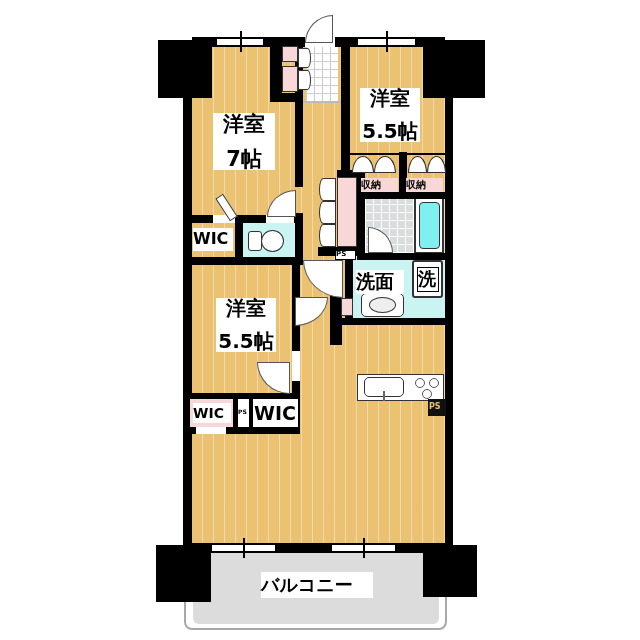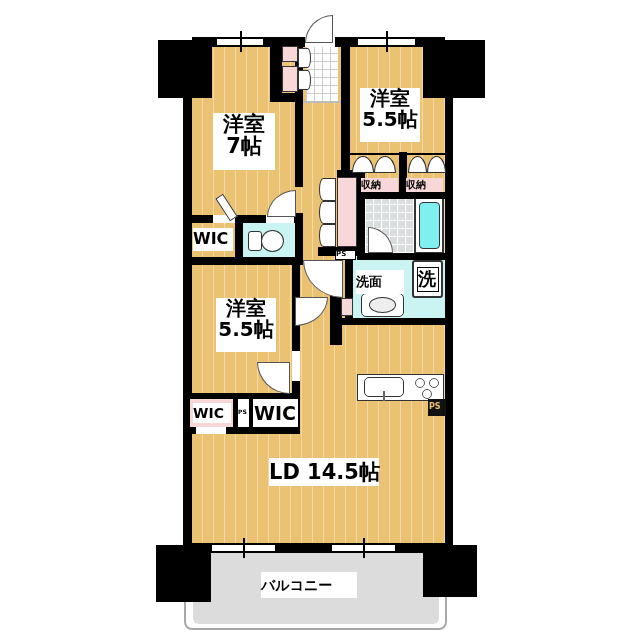--- a/index.html
+++ b/index.html
@@ -8,21 +8,21 @@
   .abs{position:absolute;}
   .wall{position:absolute;background:#000;}
   .floor{position:absolute;background:#EAC271;
          background-image:repeating-linear-gradient(90deg,rgba(255,255,255,0) 0px,rgba(255,255,255,0) 10px,rgba(255,255,255,.38) 10px,rgba(255,255,255,.38) 11px);}
   .pink{position:absolute;background:#F8D7D8;border:1px solid #333;box-sizing:border-box;}
   .cyan{position:absolute;background:#C9F4F2;}
   .tile{position:absolute;background:#D9DDDD;
         background-image:repeating-linear-gradient(0deg,#fff 0 1px,transparent 1px 8px),repeating-linear-gradient(90deg,#fff 0 1px,transparent 1px 8px);}
   .genkan{position:absolute;background:#fff;
         background-image:repeating-linear-gradient(0deg,#ccc 0 1px,transparent 1px 8px),repeating-linear-gradient(90deg,#ccc 0 1px,transparent 1px 8px);}
-  .label{position:absolute;background:#fff;color:#000;display:flex;align-items:center;justify-content:flex-start;
+  .label{position:absolute;background:#fff;color:#000;display:flex;align-items:center;justify-content:space-between;
          text-align:center;font-weight:bold;line-height:1.05;box-sizing:border-box;white-space:nowrap;}
   .lbl-border{border:1px solid #000;}
   .win{position:absolute;background:#fff;border-top:2px solid #000;border-bottom:2px solid #000;box-sizing:border-box;}
   .tick{position:absolute;background:#000;}
   .arc{position:absolute;background:#fff;border:1px solid #555;box-sizing:border-box;}
   .arc-tl{border-radius:100% 0 0 0;}
   .arc-tr{border-radius:0 100% 0 0;}
   .arc-bl{border-radius:0 0 0 100%;}
   .arc-br{border-radius:0 0 100% 0;}
   .hump-up{position:absolute;background:#fff;border:1px solid #333;box-sizing:border-box;
@@ -158,27 +158,26 @@
     <span>洋室</span>
     <span>5.5帖</span>
   </div>
 
   <div class="label" style="left:216px;top:298px;width:60px;height:54px;font-size:20px;flex-direction:column;">
     <span>洋室</span>
     <span>5.5帖</span>
   </div>
 
 
-  <div class="label" style="left:269px;top:458px;width:110px;height:28px;font-size:21px;">LD 14.5帖</div>
 
-  <div class="label" style="left:356px;top:270px;width:48px;height:24px;font-size:13px;">洗面</div>
+  <div class="label" style="left:356px;top:270px;width:48px;height:24px;font-size:19px;">洗面</div>
 
   <div class="label" style="left:417px;top:267px;width:22px;height:25px;font-size:18px;border:1px solid #000;">洗</div>
 
-  <div class="label" style="left:261px;top:572px;width:96px;height:26px;font-size:14px;">バルコニー</div>
+  <div class="label" style="left:261px;top:572px;width:112px;height:26px;font-size:18px;">バルコニー</div>
 
   <div class="label" style="left:193px;top:228px;width:40px;height:23px;font-size:16px;">WIC</div>
 
   <div class="label" style="left:193px;top:403px;width:38px;height:20px;font-size:14px;">WIC</div>
 
   <div class="label" style="left:254px;top:401px;width:44px;height:25px;font-size:19px;">WIC</div>
 
   <div class="label" style="left:361px;top:178px;width:37px;height:14px;font-size:10px;background:#F8D7D8;">収納</div>
 
   <div class="label" style="left:406px;top:178px;width:37px;height:14px;font-size:10px;background:#F8D7D8;">収納</div>

